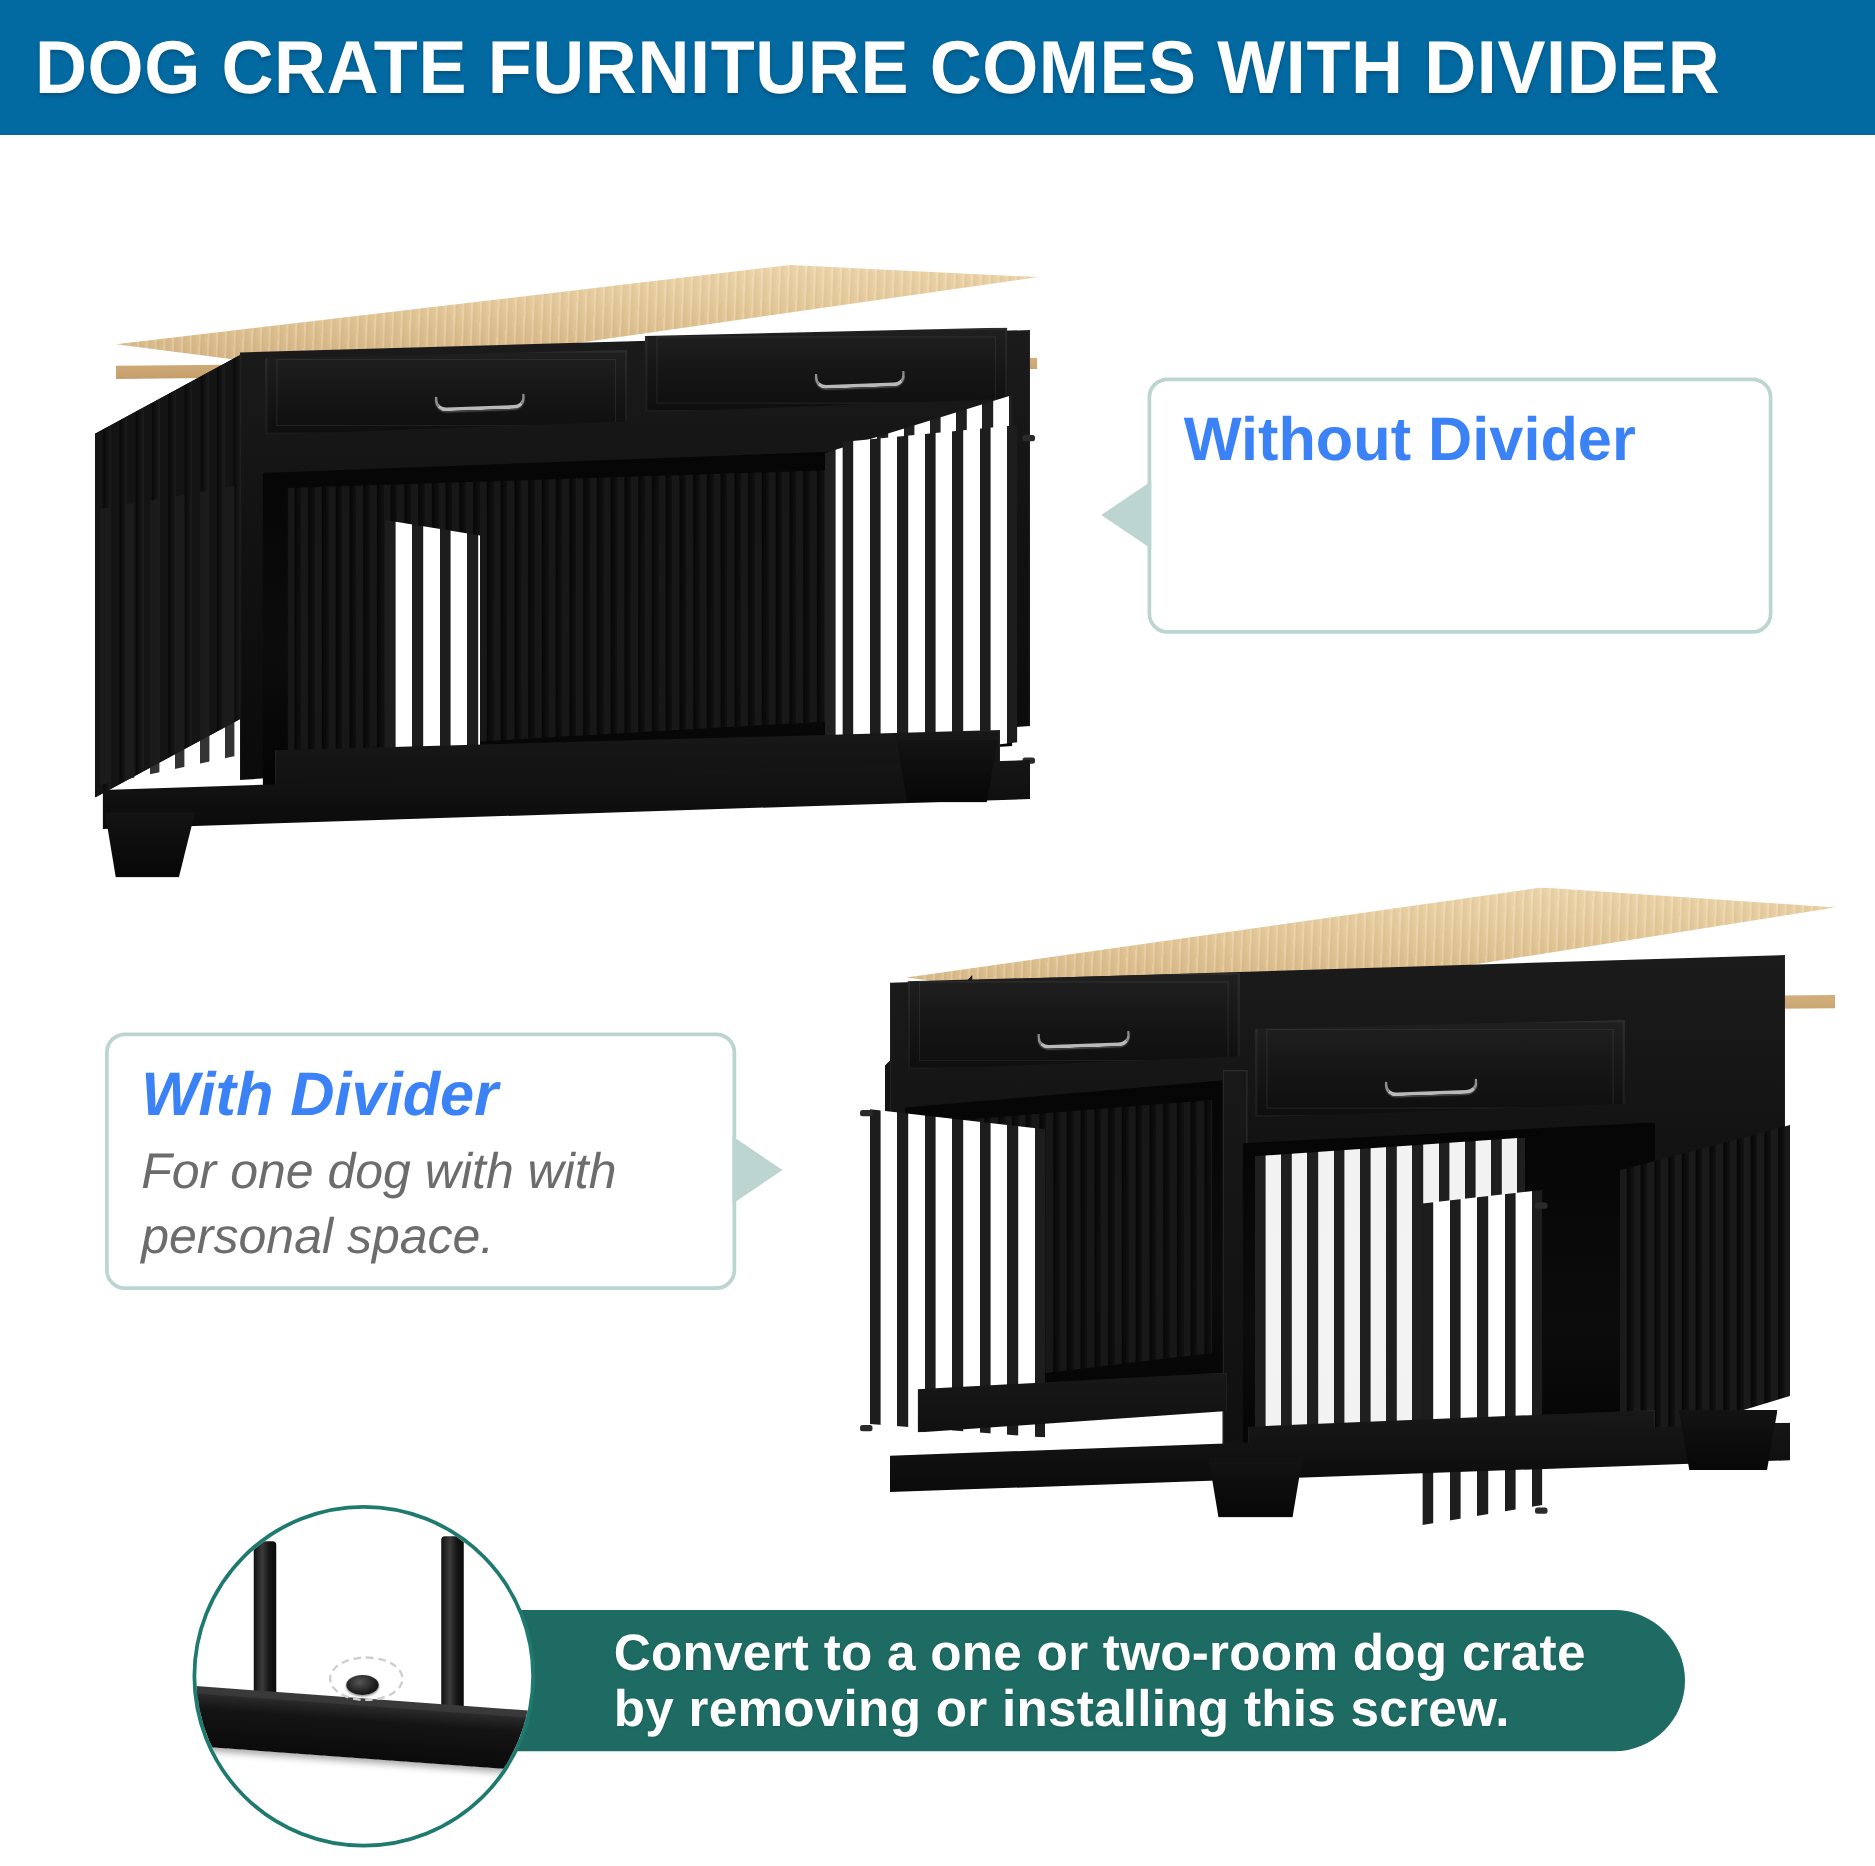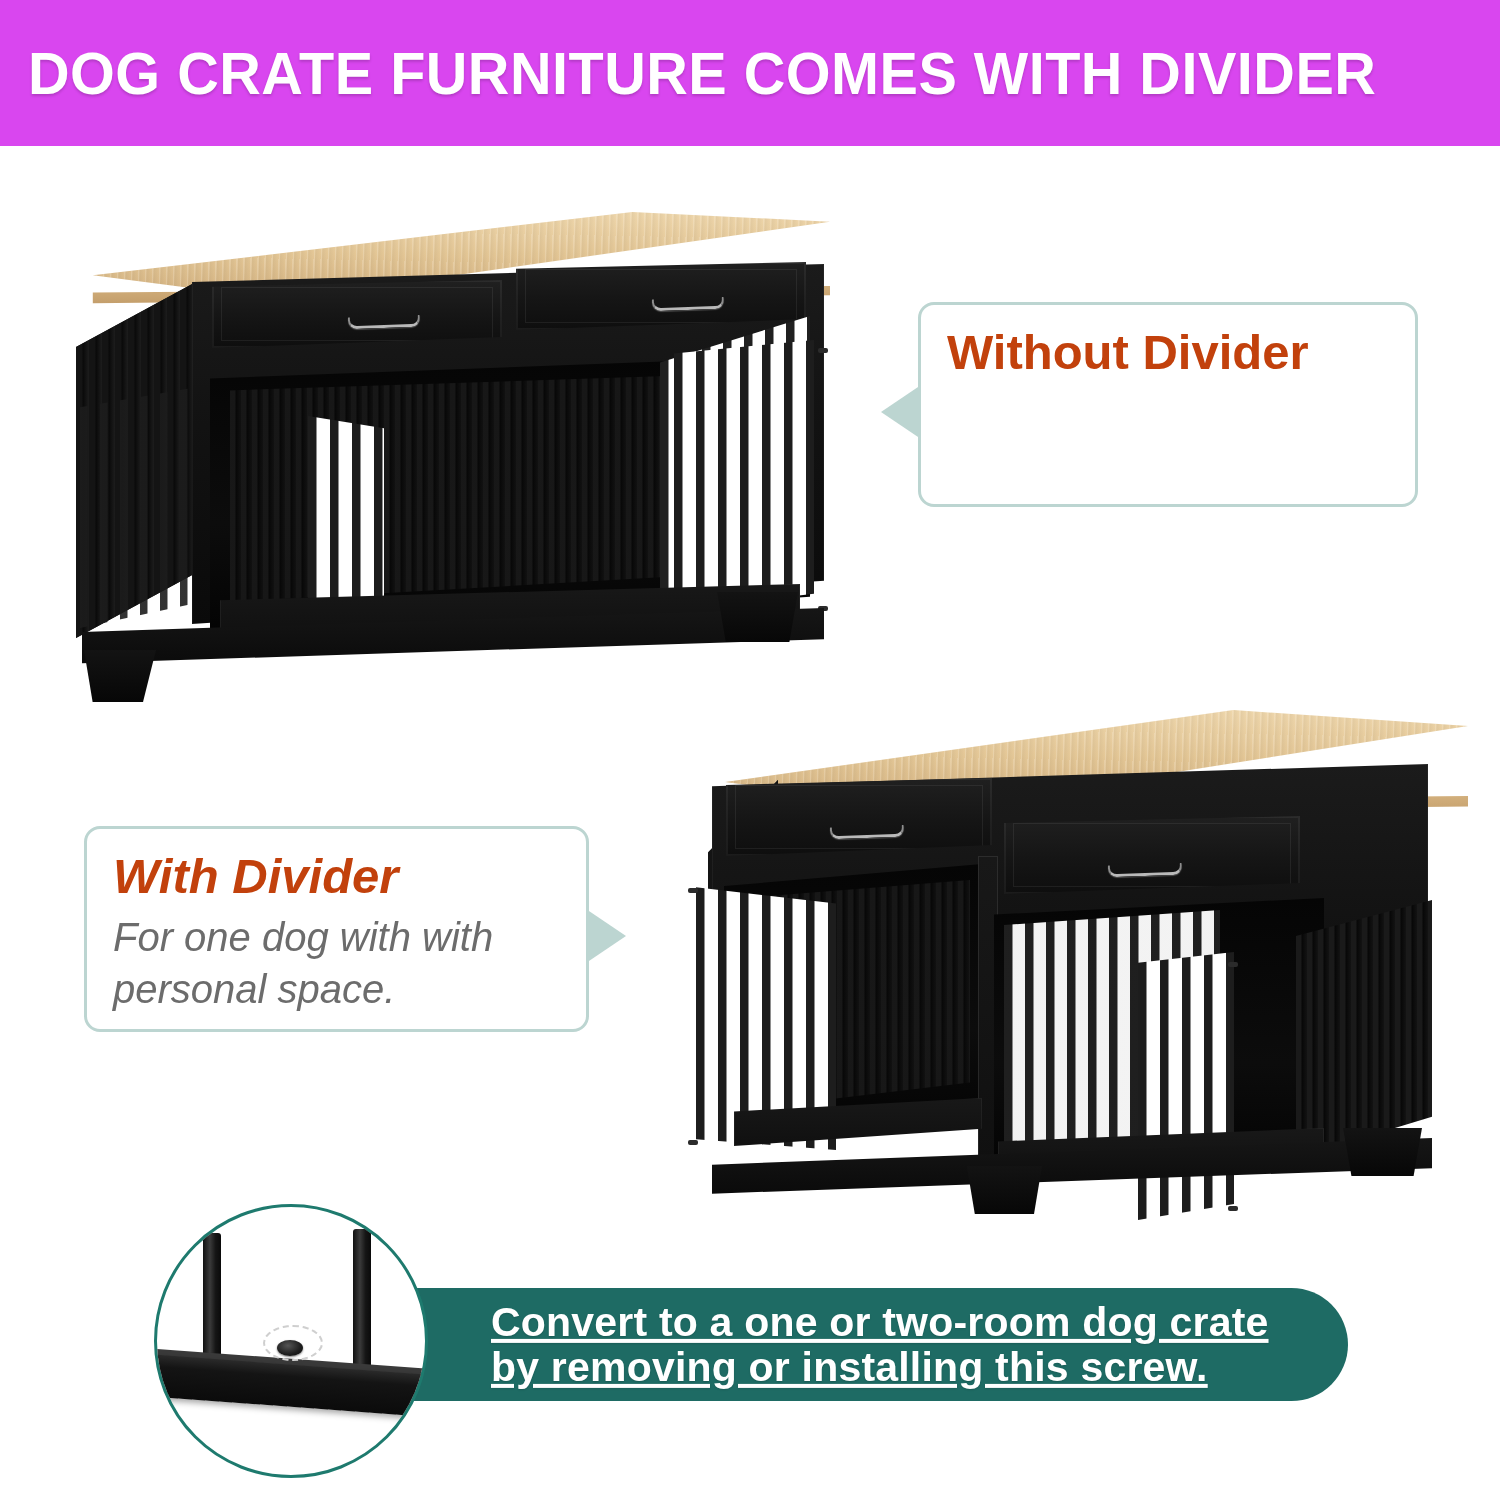--- a/index.html
+++ b/index.html
@@ -6,42 +6,42 @@
   body{
     width:1500px;height:1493px;
     background:#ffffff;
     font-family:"Liberation Sans","DejaVu Sans",sans-serif;
     overflow:hidden;position:relative;
   }
   .stage{position:absolute;inset:0;}
 
   
   .top-banner{
-    position:absolute;left:0;top:0;width:1500px;height:146px;
-    background:#d946ef;
+    position:absolute;left:0;top:0;width:1500px;height:108px;
+    background:#0369a1;
   }
   .top-banner .title{
     position:absolute;left:28px;top:50%;transform:translateY(-50%);
     color:#ffffff;
     font-family:"Liberation Sans Narrow","Liberation Sans",sans-serif;
     font-weight:700;font-size:60px;letter-spacing:0.5px;
     white-space:nowrap;
     transform-origin:left center;
     transform:translateY(-50%) scaleX(0.96);
     text-shadow:0 2px 3px rgba(0,0,0,0.18);
   }
 
   
   .callout{
     position:absolute;background:#ffffff;
     border:3px solid #BCD5D1;border-radius:16px;
     box-sizing:border-box;
   }
   .callout .c-title{
-    color:#c2410c;font-weight:700;font-size:49px;
+    color:#3b82f6;font-weight:700;font-size:49px;
     line-height:1.05;margin:0;
   }
   .callout .c-body{
     color:#6C6C6C;font-weight:400;font-size:40px;
     line-height:1.28;margin:10px 0 0 0;
   }
   .callout-inner{padding:22px 26px 24px 26px;}
   .arrow{position:absolute;width:0;height:0;}
   .arrow-left{
     border-top:27px solid transparent;
@@ -65,21 +65,20 @@
     background:#1E6B64;
     border-radius:10px 58px 58px 10px;
   }
   .bottom-banner .bb-text{
     position:absolute;left:255px;top:50%;transform:translateY(-50%);
     color:#ffffff;
     font-family:"Liberation Sans Narrow","Liberation Sans",sans-serif;
     font-weight:700;font-size:41px;line-height:1.1;
     white-space:pre-line;letter-spacing:0.2px;
     text-shadow:0 1px 2px rgba(0,0,0,0.15);
-    text-decoration:underline;
   }
 
   
   .detail-circle{
     position:absolute;left:154px;top:1204px;width:268px;height:268px;
     border:3px solid #1E7A6E;border-radius:50%;
     background:#ffffff;overflow:hidden;
   }
   .dc-rail{
     position:absolute;left:-26px;top:146px;width:330px;height:42px;

